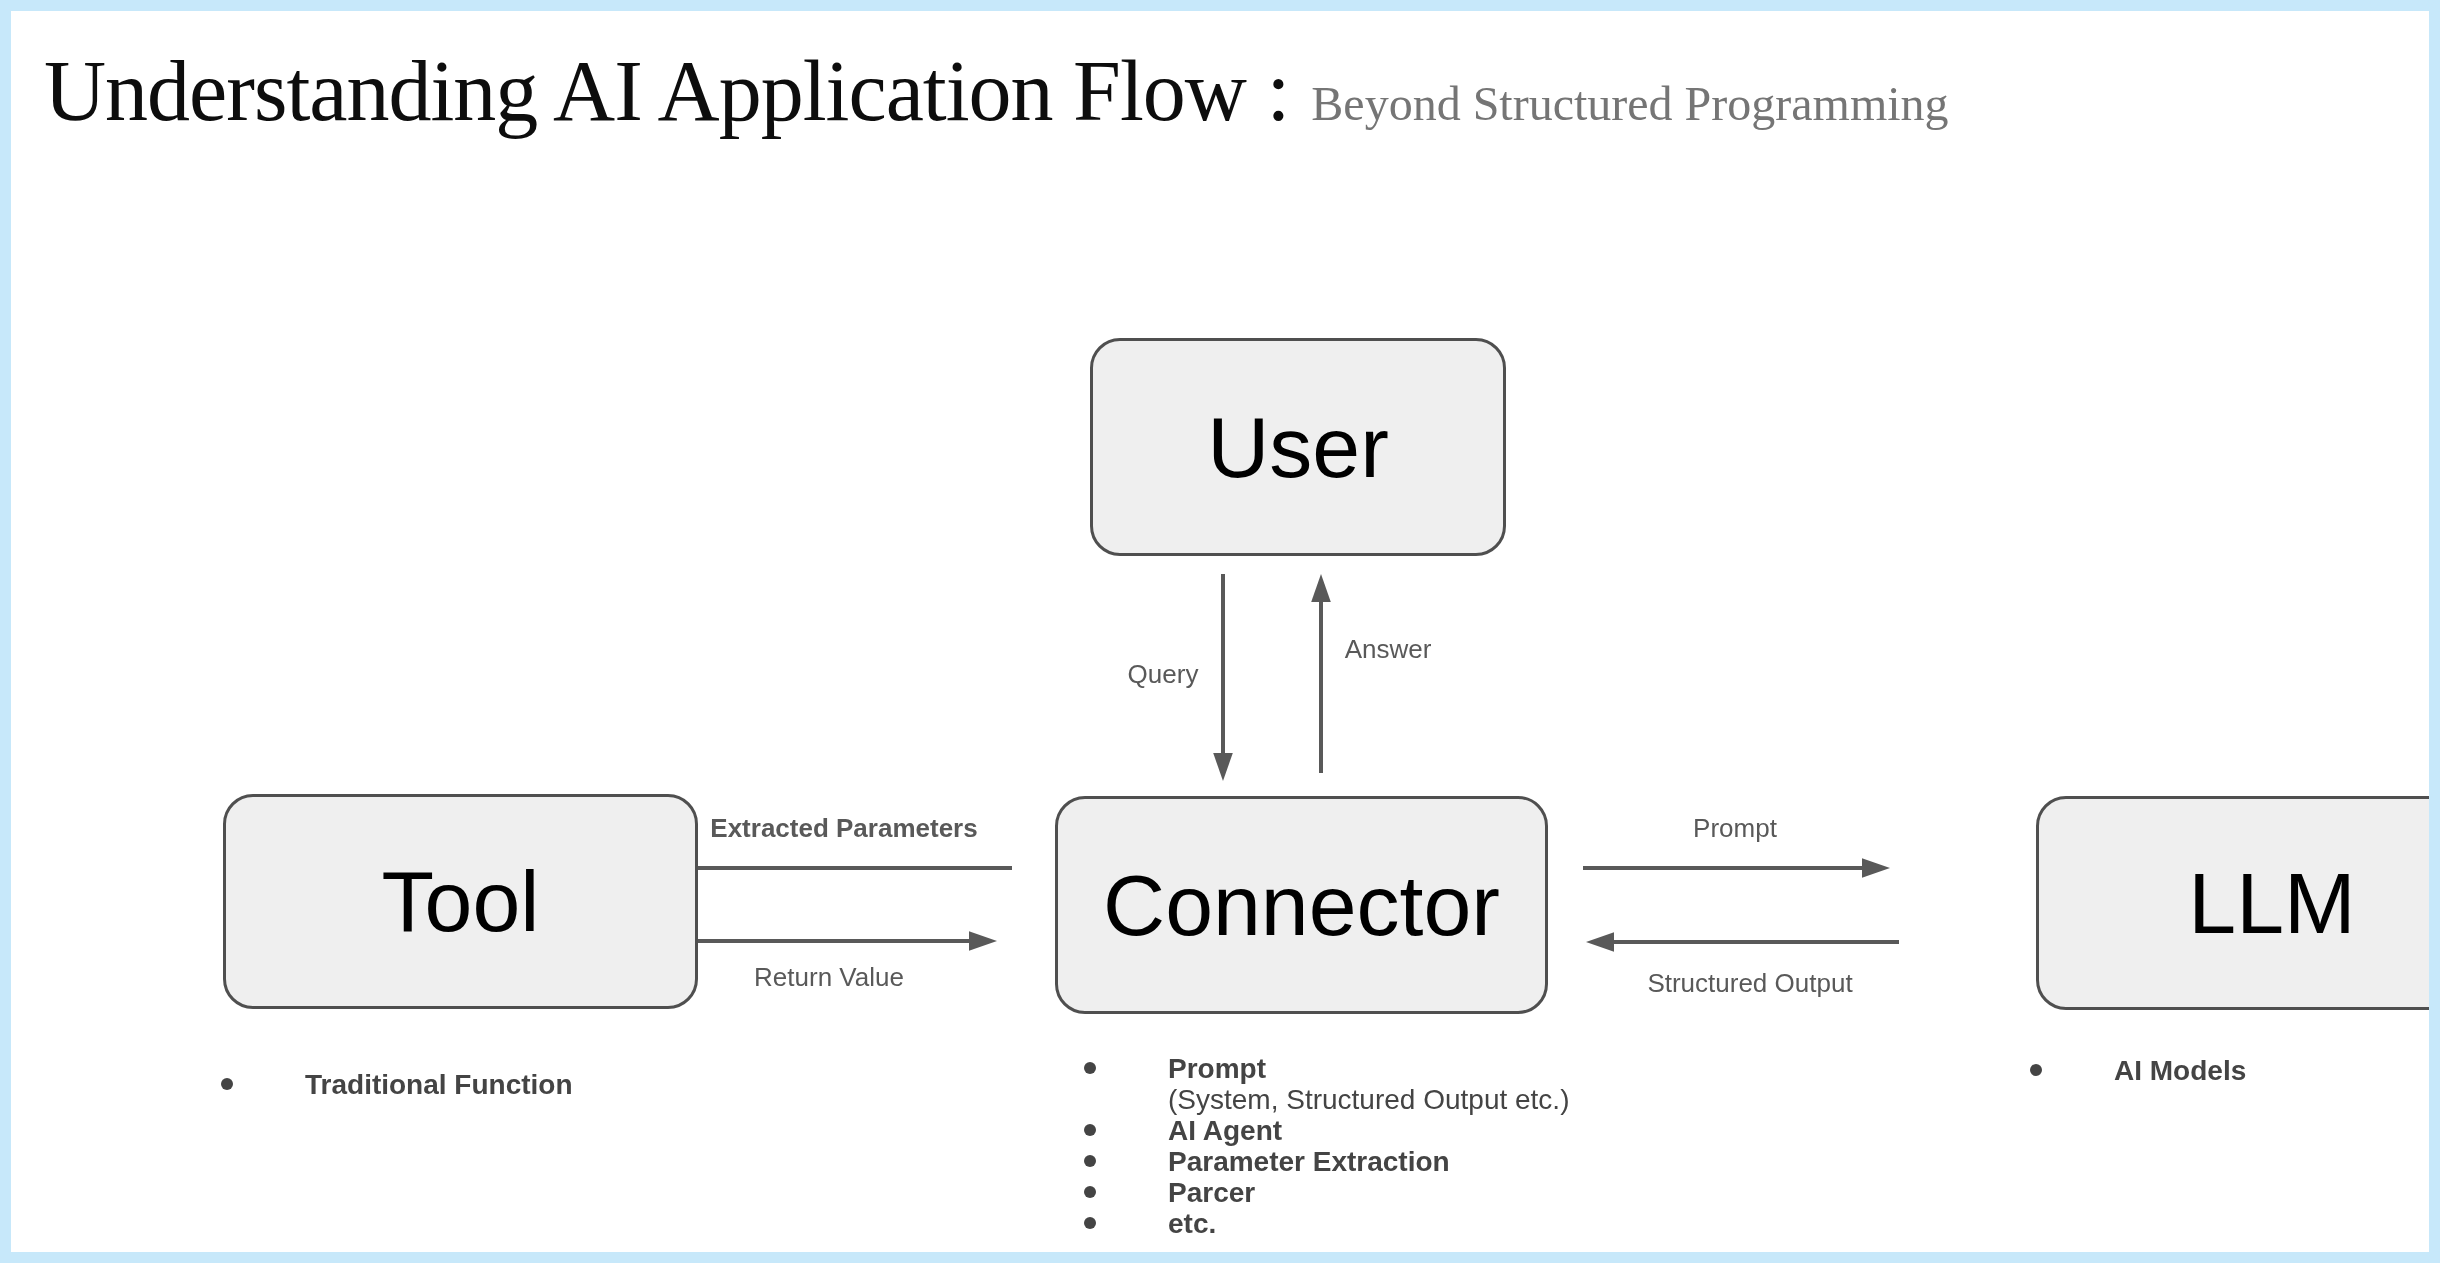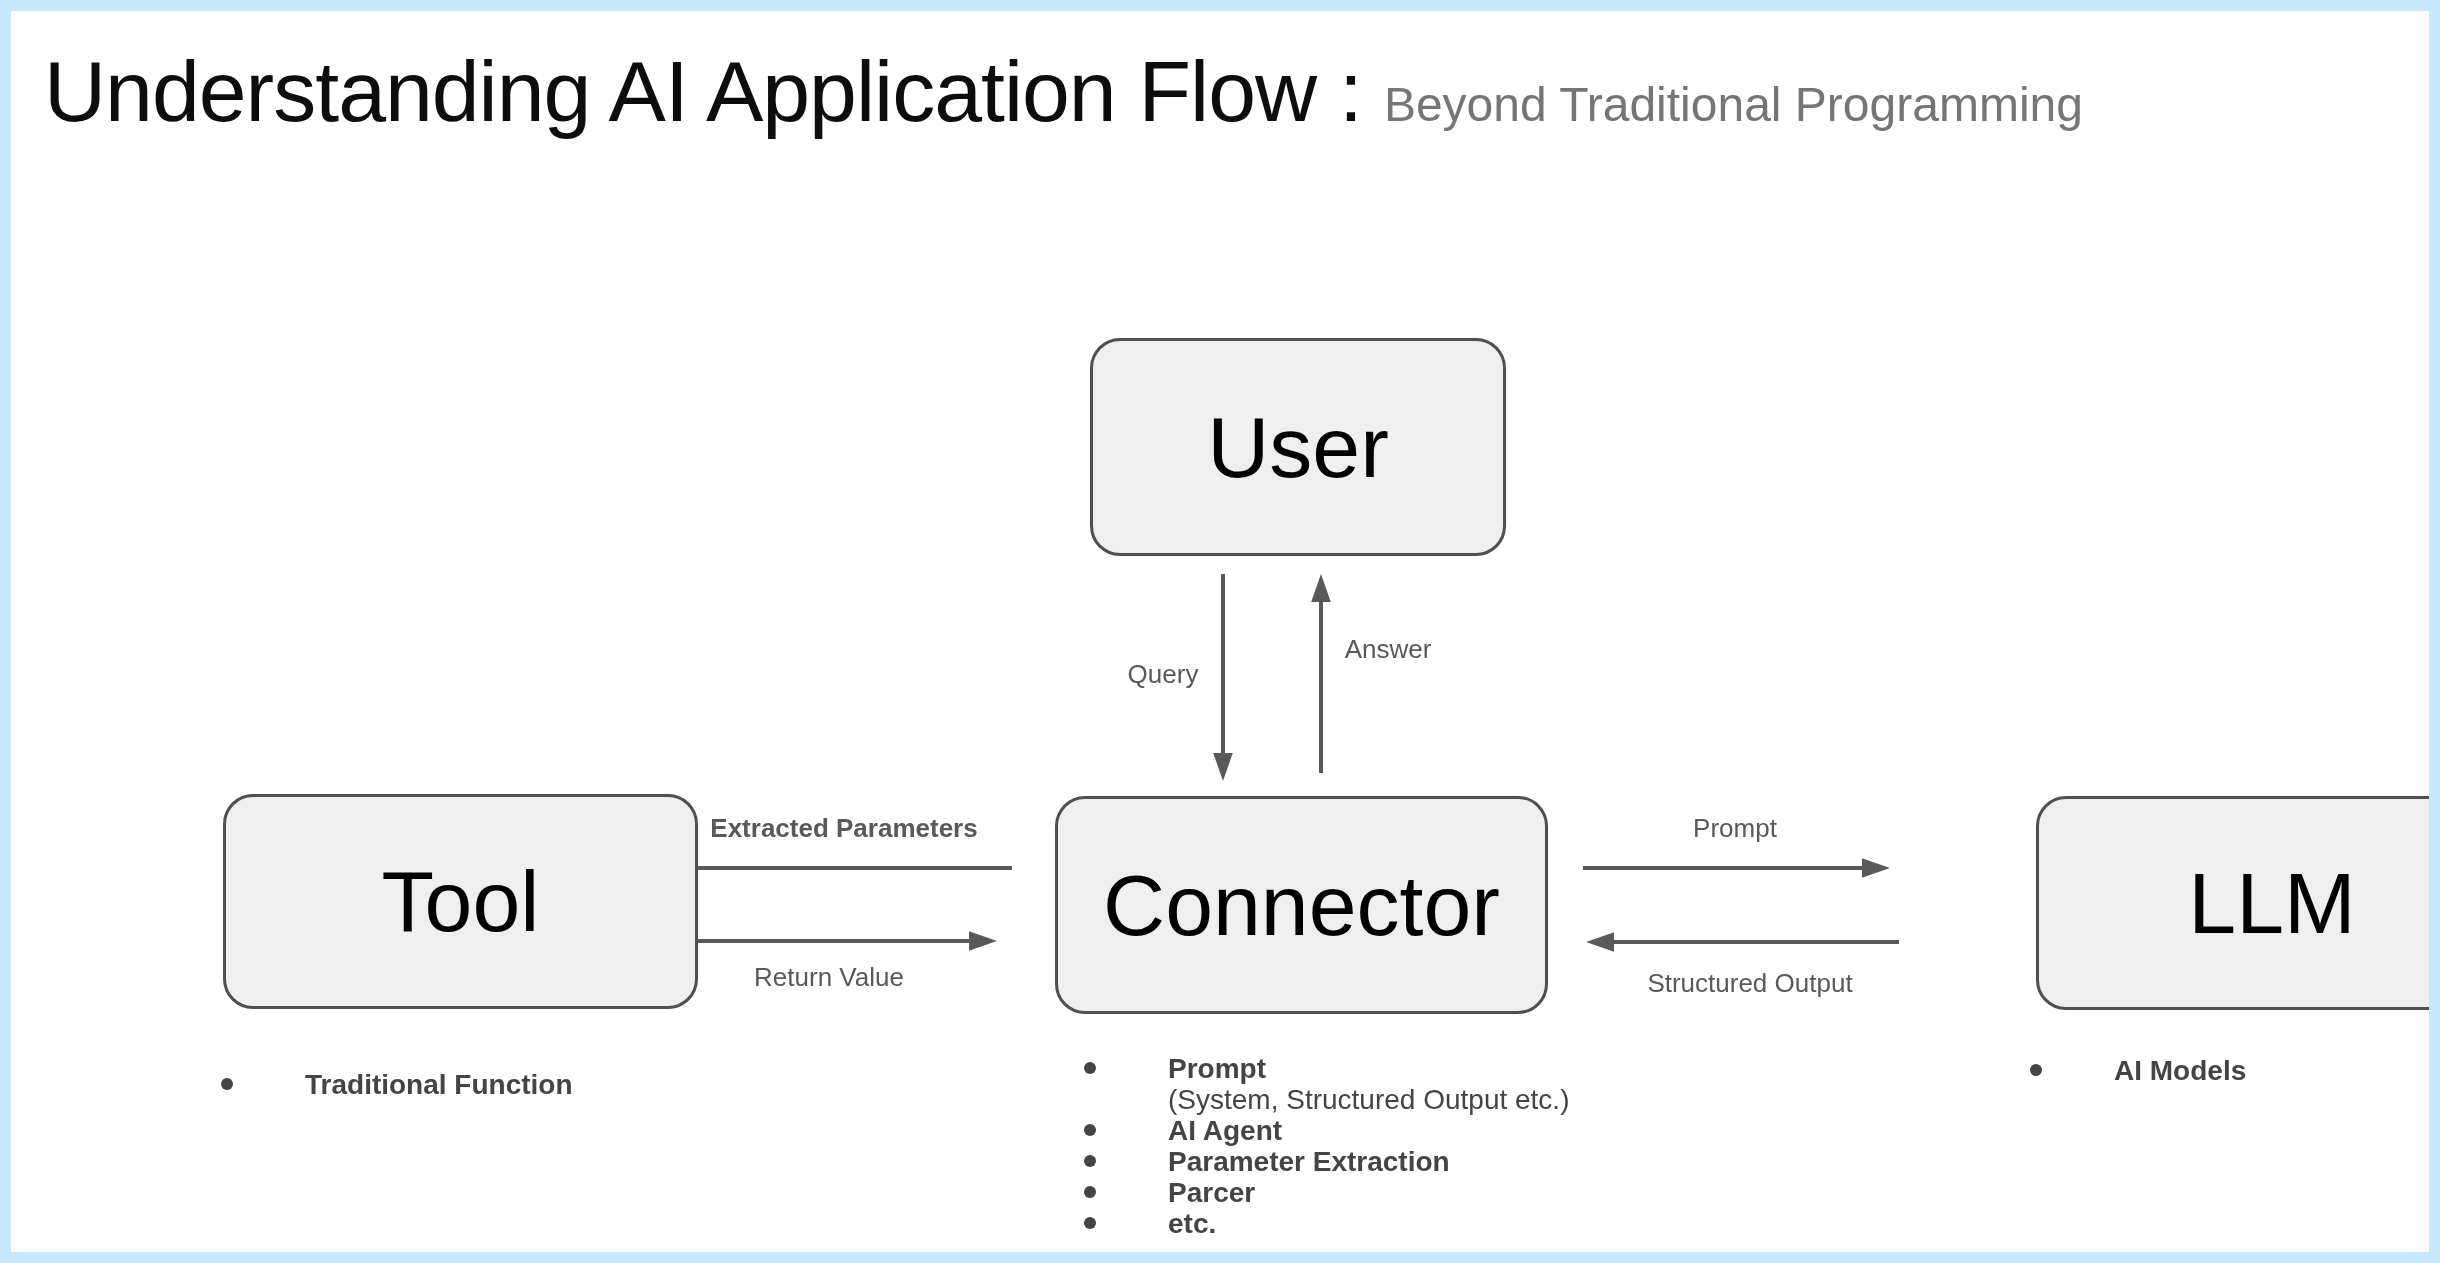--- a/index.html
+++ b/index.html
@@ -8,21 +8,21 @@
     --note-text:#444444; --subtitle:#757575; --title:#0d0d0d;
   }
   html,body{margin:0;padding:0;background:#e8e8e8;}
   .page{
     position:relative; width:2440px; height:1263px; box-sizing:border-box;
     background:#ffffff; border:11px solid var(--page-border); overflow:hidden;
     font-family:"Liberation Sans","DejaVu Sans",sans-serif;
   }
   .title-row{
     position:absolute; left:33px; top:33px; right:10px;
-    display:flex; align-items:baseline; gap:22px; white-space:nowrap;
+    display:flex; align-items:baseline; gap:22px; white-space:nowrap;font-family:Liberation Serif, serif;
   }
   .title-main{font-size:86px; line-height:1.1; color:var(--title); letter-spacing:-1px;}
   .title-sub{font-size:48px; color:var(--subtitle); letter-spacing:0;}
   .node{
     position:absolute; background:var(--node-fill); border:3px solid var(--node-border);
     border-radius:30px; display:flex; align-items:center; justify-content:center;
     color:var(--node-text); font-size:86px;margin-left:41px;
   }
   .node-user{left:1038px; top:327px; width:410px; height:212px;}
   .node-tool{left:171px; top:783px; width:469px; height:209px;}
@@ -51,21 +51,21 @@
   .note-text{font-size:28px; font-weight:bold; color:var(--note-text); white-space:nowrap;}
   .note-sub{font-size:28px; font-weight:normal; color:var(--note-text); white-space:nowrap;}
 </style>
 </head>
 <body>
 
 <div class="page">
 
   <div class="title-row">
     <span class="title-main">Understanding AI Application Flow :</span>
-    <span class="title-sub">Beyond Traditional Programming</span>
+    <span class="title-sub">Beyond Structured Programming</span>
   </div>
 
   <svg class="arrows" viewBox="0 0 2418 1241" xmlns="http://www.w3.org/2000/svg">
     <defs>
       <marker id="ah" viewBox="0 0 10 7" refX="0" refY="3.5" markerWidth="7" markerHeight="5" orient="auto" markerUnits="strokeWidth">
         <path class="head" d="M0,0 L10,3.5 L0,7 Z"></path>
       </marker>
     </defs>
     <line x1="1212" y1="563" x2="1212" y2="742" marker-end="url(#ah)"></line>
     <line x1="1310" y1="762" x2="1310" y2="591" marker-end="url(#ah)"></line>

